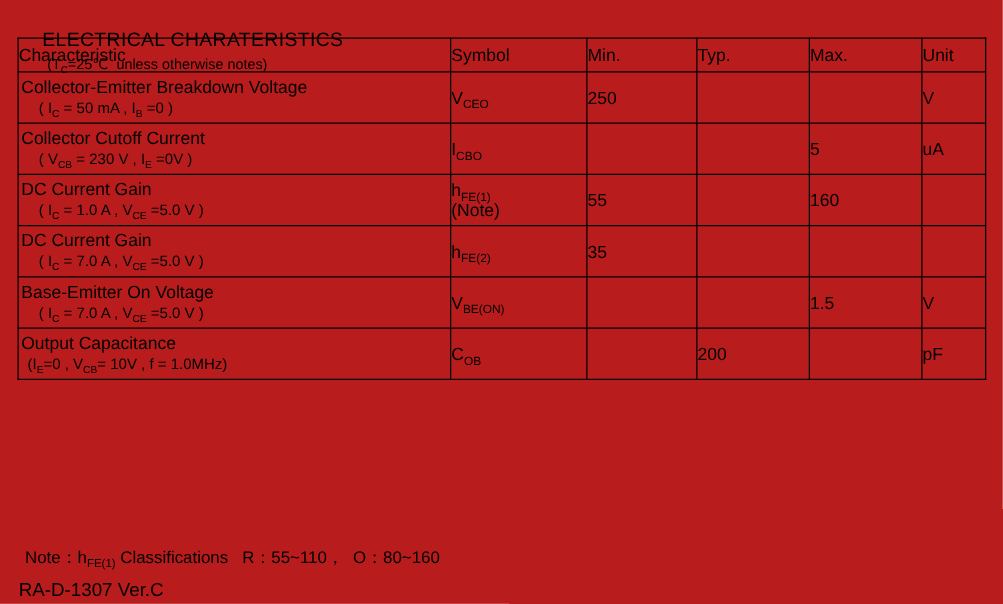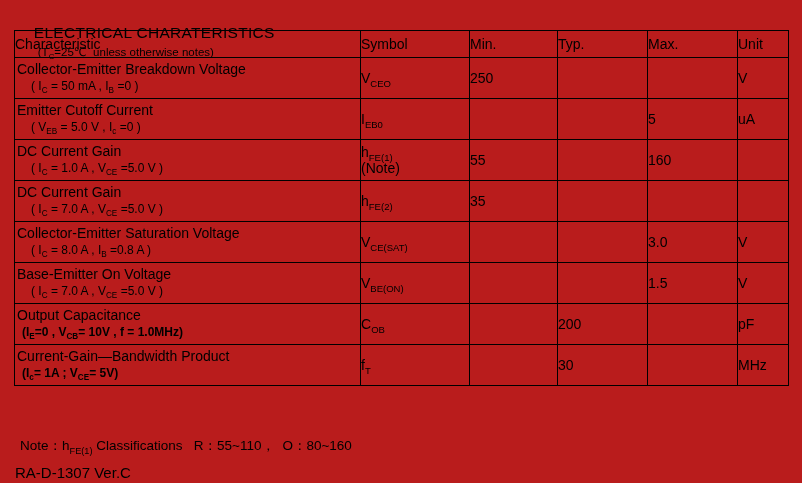--- a/index.html
+++ b/index.html
@@ -22,21 +22,21 @@
     width:774px; border-collapse:collapse; table-layout:fixed;
   }
   table.spec th, table.spec td {
     border:1px solid #000; padding:0; font-weight:normal; overflow:hidden;
   }
   tr.head th { height:27px; font-size:14px; text-align:left;margin-left:46px; }
   tr.data { height:41px;padding-left:20px; }
   td.c-char { text-align:left; vertical-align:middle; }
   .char-name { font-size:14px; line-height:17.5px; padding-left:2px; white-space:pre; }
   .char-cond { font-size:12px; line-height:17.5px; padding-left:16px; white-space:pre; }
-  .char-cond.tight { padding-left:7px;font-weight:bold; }
+  .char-cond.tight { padding-left:7px; }
   td.c-mid { text-align:left; vertical-align:middle; font-size:14px; line-height:16px; }
   .sym-note { font-size:14px; line-height:16px; }
 
   .note { position:absolute; left:20px; top:437px; font-size:13.5px; white-space:pre; }
   .footer { position:absolute; left:15px; top:464px; font-size:15px; }
 </style>
 </head>
 <body>
 
 <div class="page">
@@ -72,34 +72,34 @@
       </td>
       <td class="c-mid">
             <div>V<sub>CEO</sub></div>
           </td>
       <td class="c-mid">250</td>
       <td class="c-mid"></td>
       <td class="c-mid"></td>
       <td class="c-mid">V</td>
     </tr>
 
-
     <tr class="data">
       <td class="c-char">
-        <div class="char-name">Emitter Cutoff Current</div>
-        <div class="char-cond">( V<sub>EB</sub> = 5.0 V , I<sub>c</sub> =0 )</div>
+        <div class="char-name">Collector Cutoff Current</div>
+        <div class="char-cond">( V<sub>CB</sub> = 230 V , I<sub>E</sub> =0V )</div>
       </td>
       <td class="c-mid">
-            <div>I<sub>EB0</sub></div>
+            <div>I<sub>CBO</sub></div>
           </td>
       <td class="c-mid"></td>
       <td class="c-mid"></td>
       <td class="c-mid">5</td>
       <td class="c-mid">uA</td>
     </tr>
+
 
     <tr class="data">
       <td class="c-char">
         <div class="char-name">DC Current Gain</div>
         <div class="char-cond">( I<sub>C</sub> = 1.0 A , V<sub>CE</sub> =5.0 V )</div>
       </td>
       <td class="c-mid">
         <div>h<sub>FE(1)</sub></div>
         <div class="sym-note">(Note)</div>
       </td>
@@ -116,33 +116,20 @@
       </td>
       <td class="c-mid">
             <div>h<sub>FE(2)</sub></div>
           </td>
       <td class="c-mid">35</td>
       <td class="c-mid"></td>
       <td class="c-mid"></td>
       <td class="c-mid"></td>
     </tr>
 
-    <tr class="data">
-      <td class="c-char">
-        <div class="char-name">Collector-Emitter Saturation Voltage</div>
-        <div class="char-cond">( I<sub>C</sub> = 8.0 A , I<sub>B</sub> =0.8 A )</div>
-      </td>
-      <td class="c-mid">
-            <div>V<sub>CE(SAT)</sub></div>
-          </td>
-      <td class="c-mid"></td>
-      <td class="c-mid"></td>
-      <td class="c-mid">3.0</td>
-      <td class="c-mid">V</td>
-    </tr>
 
     <tr class="data">
       <td class="c-char">
         <div class="char-name">Base-Emitter On Voltage</div>
         <div class="char-cond">( I<sub>C</sub> = 7.0 A , V<sub>CE</sub> =5.0 V )</div>
       </td>
       <td class="c-mid">
             <div>V<sub>BE(ON)</sub></div>
           </td>
       <td class="c-mid"></td>
@@ -158,32 +145,19 @@
       </td>
       <td class="c-mid">
             <div>C<sub>OB</sub></div>
           </td>
       <td class="c-mid"></td>
       <td class="c-mid">200</td>
       <td class="c-mid"></td>
       <td class="c-mid">pF</td>
     </tr>
 
-    <tr class="data">
-      <td class="c-char">
-        <div class="char-name">Current-Gain—Bandwidth Product</div>
-        <div class="char-cond tight">(I<sub>c</sub>= 1A ; V<sub>CE</sub>= 5V)</div>
-      </td>
-      <td class="c-mid">
-            <div>f<sub>T</sub></div>
-          </td>
-      <td class="c-mid"></td>
-      <td class="c-mid">30</td>
-      <td class="c-mid"></td>
-      <td class="c-mid">MHz</td>
-    </tr>
   </tbody>
     </table>
 
   <div class="note">Note：h<sub>FE(1)</sub> Classifications   R：55~110，  O：80~160</div>
   <div class="footer">RA-D-1307 Ver.C</div>
 
 </div>
 
 </body></html>

